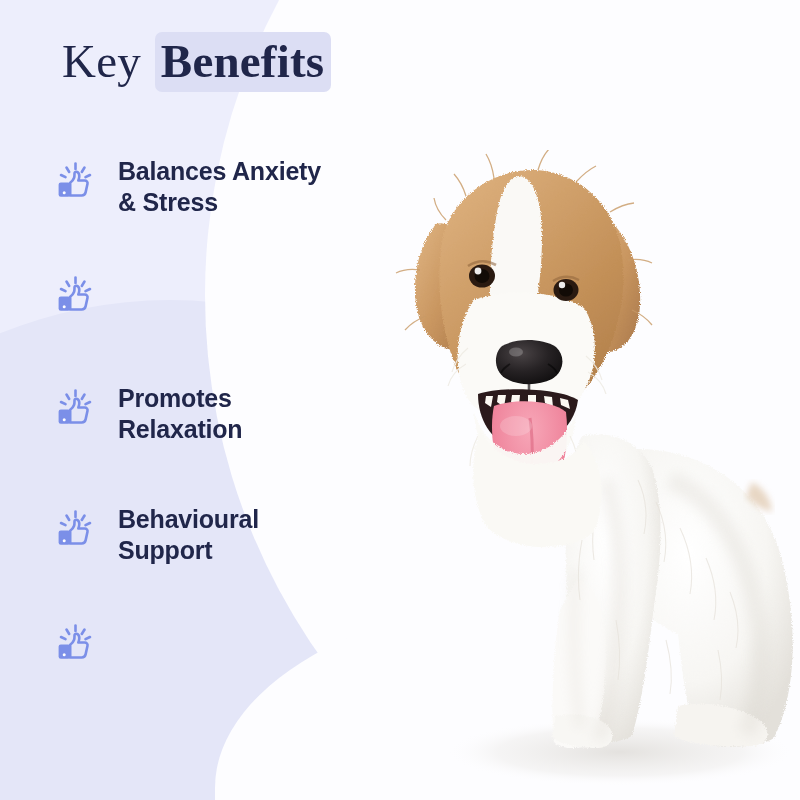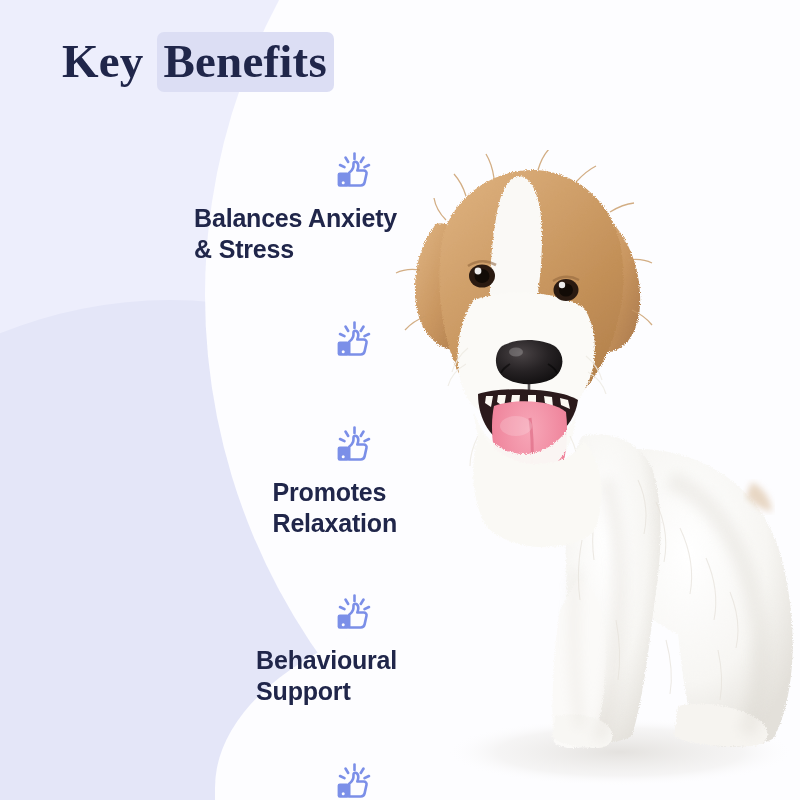--- a/index.html
+++ b/index.html
@@ -79,44 +79,43 @@
     left: 62px;
     top: 38px;
     font-family: "Liberation Serif", serif;
     font-size: 47px;
     line-height: 1;
     color: #20264a;
     white-space: nowrap;
     letter-spacing: 0.2px;
   }
   .title .word-key {
-    font-weight: 700;
+    font-weight: 400;
   }
   .title .word-benefits {
     font-weight: 700;
     background: #dcdef4;
     border-radius: 7px;
     padding: 3px 7px 5px 6px;
     margin-left: 2px;
     text-align: right;
   }
 
   
   .benefits {
     position: absolute;
     left: 52px;
     top: 150px;
     width: 345px;
   }
   .benefit-row {
     display: flex;
-    align-items: flex-end;
+    align-items: center;
     min-height: 52px;
     margin-bottom: 54px;
-    flex-direction: column;
   }
   .benefit-row:last-child {
     margin-bottom: 0;
   }
   .benefit-icon {
     flex: 0 0 auto;
     width: 46px;
     height: 46px;
     margin-right: 20px;
     margin-top: 2px;

